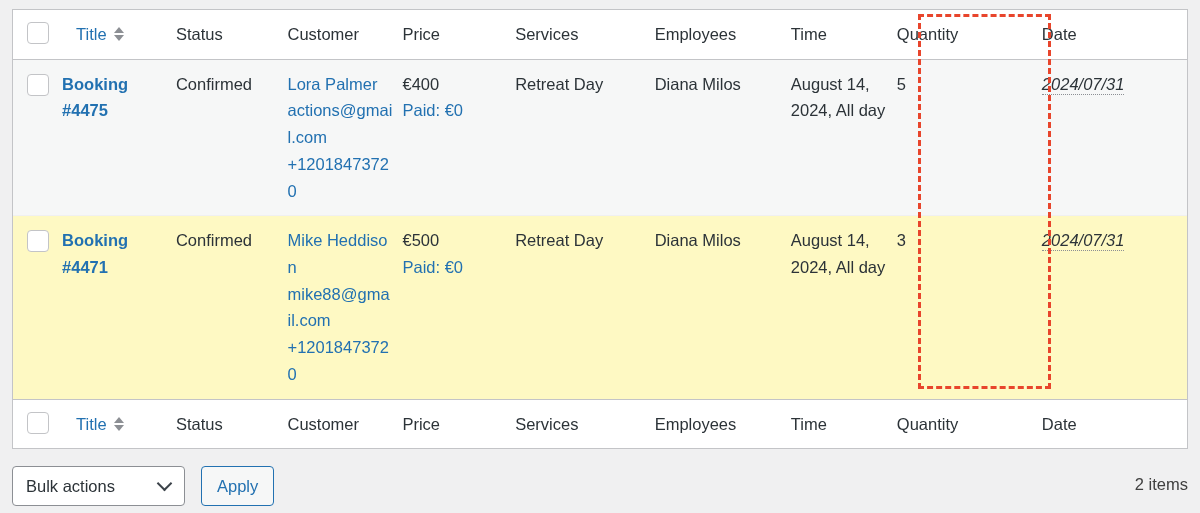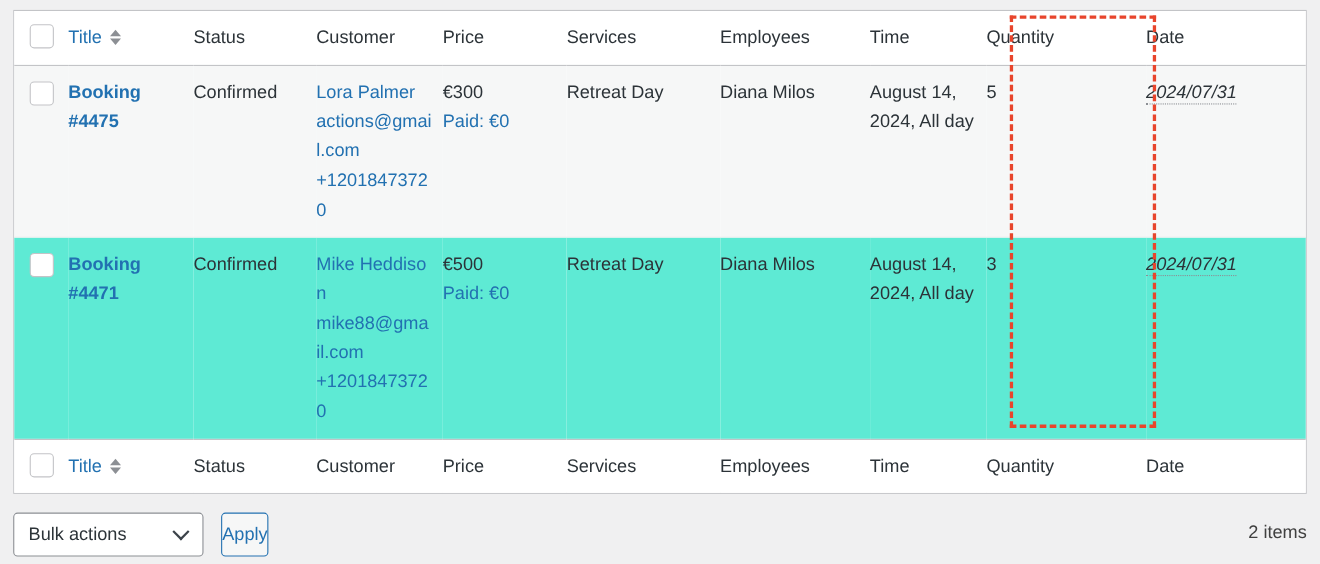--- a/index.html
+++ b/index.html
@@ -67,21 +67,21 @@
     color: #2c3338;
     padding-top: 14px;
     padding-bottom: 14px;
     white-space: nowrap;
   }
   thead tr { border-bottom: 1px solid #c3c4c7; }
   tfoot tr { border-top: 1px solid #c3c4c7; }
 
   
   tbody tr.row-alt { background: #f6f7f7; margin-top: 28px; }
-  tbody tr.row-plain { background: #5eead4; }
+  tbody tr.row-plain { background: #fef9c3; }
   tbody tr.row-alt td { border-bottom: 1px solid #f0f0f1; }
 
   tbody td { padding-top: 12px; padding-bottom: 12px; }
 
   
   .cb {
     display: inline-block;
     width: 22px; height: 22px;
     border: 1px solid #c3c4c7;
     border-radius: 4px;
@@ -89,20 +89,21 @@
     vertical-align: top;
     margin-top: 3px;
   }
   thead .cb, tfoot .cb { margin-top: 1px; }
 
   
   .sortable {
     display: inline-flex;
     align-items: center;
     gap: 7px;
+    margin-left: 14px;
   }
   .sortable .lbl { color: #2271b1; }
   .sort-arrows {
     display: inline-flex;
     flex-direction: column;
     gap: 2px;
     line-height: 0;
   }
   .tri-up, .tri-down {
     width: 0; height: 0;
@@ -176,21 +177,21 @@
     border-right: 2px solid #3c434a;
     border-bottom: 2px solid #3c434a;
     transform: rotate(45deg);
     margin-top: -5px;
     margin-right: 3px;
   }
   .apply-btn {
     position: absolute;
     left: 189px; top: 0;
     height: 40px;
-    padding: 0 0;
+    padding: 0 15px;
     background: #f6f7f7;
     border: 1px solid #2271b1;
     border-radius: 4px;
     color: #2271b1;
     font-size: 16.5px;
     display: flex;
     align-items: center;
     justify-content: center;
   }
   .items-count {
@@ -253,21 +254,21 @@
           <td>
             <a class="title-lnk" href="#">Booking #4475</a>
           </td>
           <td class="plain">Confirmed</td>
           <td>
             <a class="lnk cust-line" href="#">Lora Palmer</a>
             <a class="lnk cust-line" href="#">actions@gmail.com</a>
             <a class="lnk cust-line" href="#">+12018473720</a>
           </td>
           <td>
-            <span class="plain">€300</span>
+            <span class="plain">€400</span>
             <span class="paid">Paid: €0</span>
           </td>
           <td class="plain">Retreat Day</td>
           <td class="plain">Diana Milos</td>
           <td class="plain">August 14, 2024, All day</td>
           <td class="qty">5</td>
           <td>
             <span class="date-abbr">2024/07/31</span>
           </td>
         </tr>

